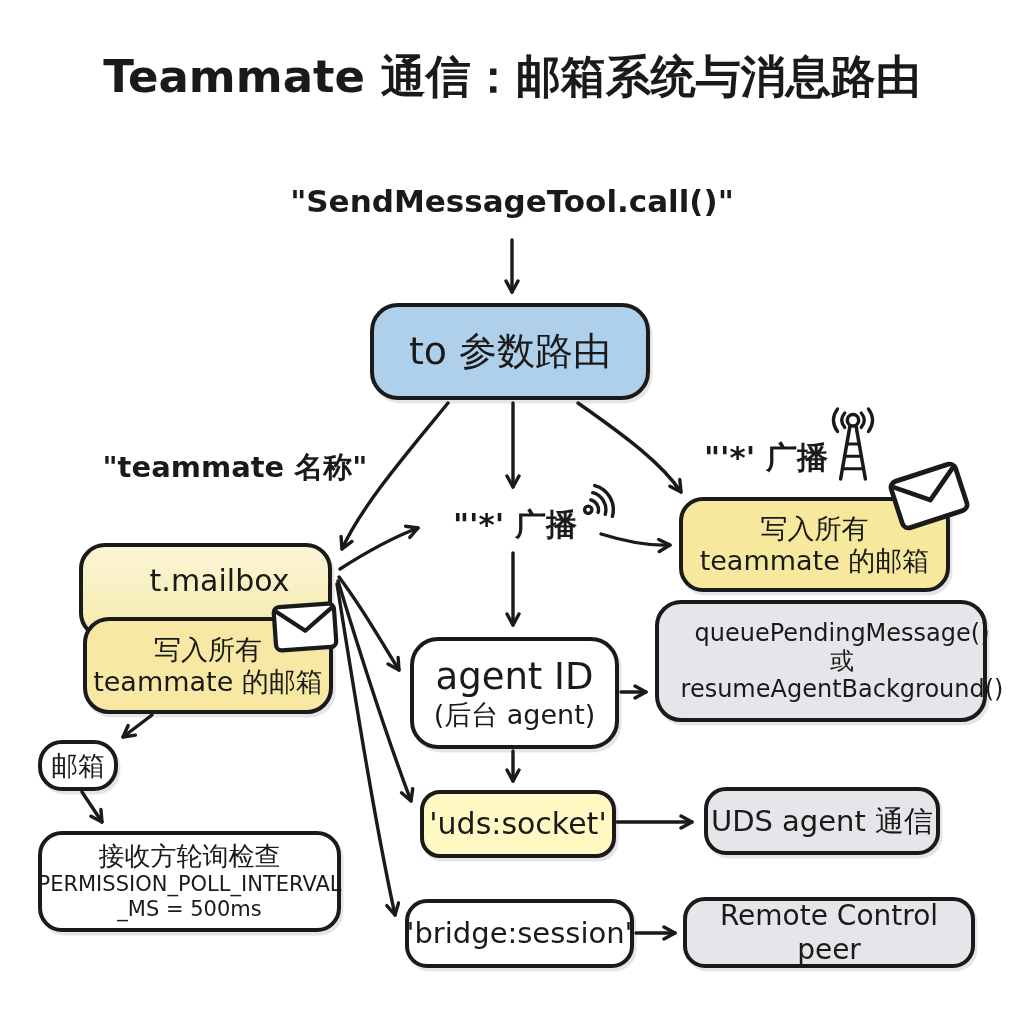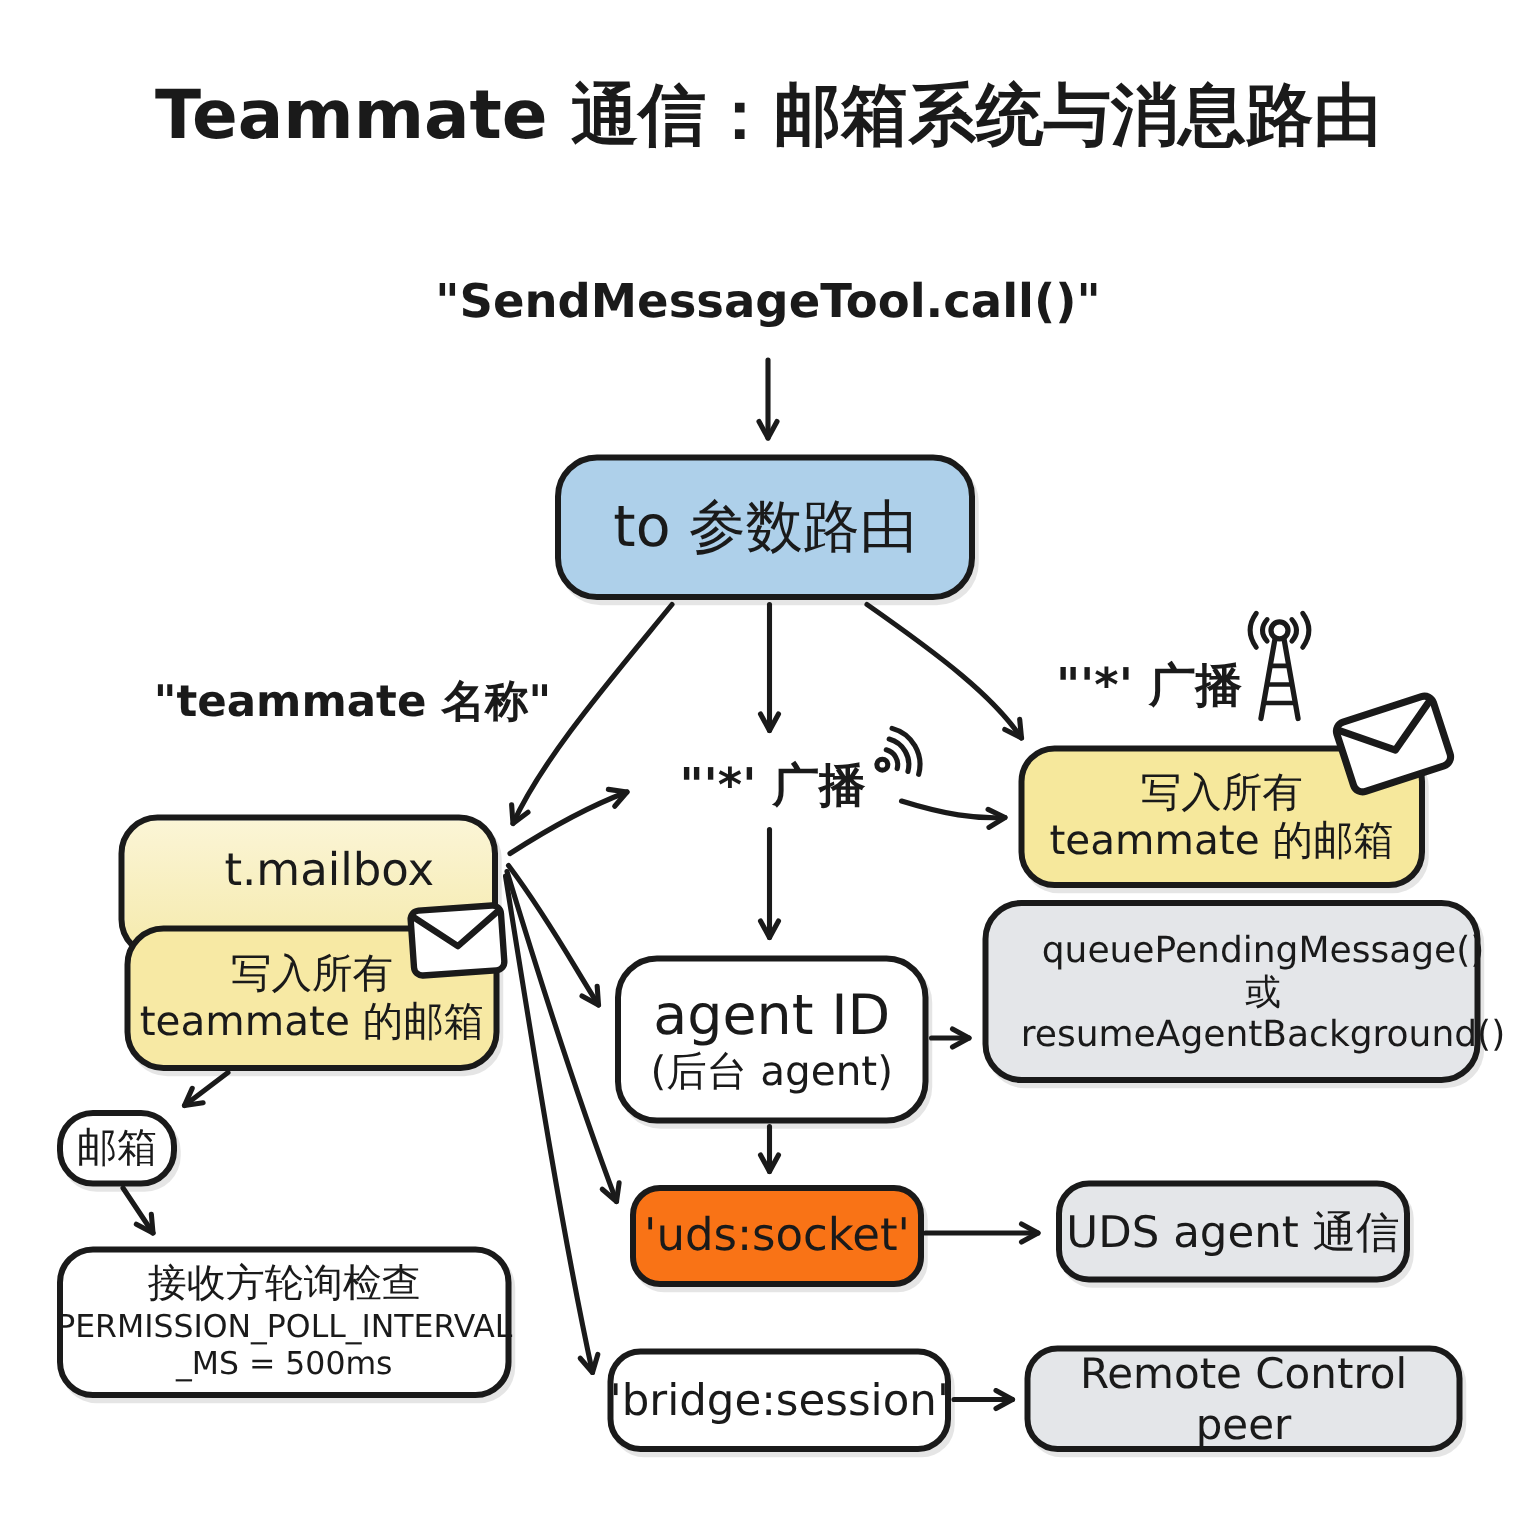--- a/index.html
+++ b/index.html
@@ -86,21 +86,21 @@
     <div style="font-size:37px;">agent ID</div>
     <div style="font-size:27px;">(后台 agent)</div>
   </div>
 
   <div class="node" style="left:655px;top:600px;width:332px;height:122px;background:#e4e6e9;border-radius:26px;font-size:24px;padding-left:42px;">
     <div>queuePendingMessage()</div>
     <div>或</div>
     <div>resumeAgentBackground()</div>
   </div>
 
-  <div class="node" style="left:420px;top:790px;width:196px;height:68px;background:#f97316;border-radius:20px;font-size:30px;">'uds:socket'</div>
+  <div class="node" style="left:420px;top:790px;width:196px;height:68px;background:#fef9c3;border-radius:20px;font-size:30px;">'uds:socket'</div>
 
   <div class="node" style="left:704px;top:787px;width:236px;height:68px;background:#e4e6e9;border-radius:22px;font-size:29px;">UDS agent 通信</div>
 
   <div class="node" style="left:405px;top:899px;width:229px;height:69px;background:#ffffff;border-radius:22px;font-size:29px;">'bridge:session'</div>
 
   <div class="node" style="left:683px;top:897px;width:292px;height:71px;background:#e4e6e9;border-radius:22px;font-size:28px;">Remote Control peer</div>
 
   <svg class="icon" style="left:578px;top:470px;" width="50" height="50" viewBox="0 0 44 44">
     <circle cx="9" cy="35" r="3.2" fill="none" stroke="#1a1a1a" stroke-width="3"></circle>
     <path d="M11.3,26.3 A9,9 0 0 1 17.7,37.3" fill="none" stroke="#1a1a1a" stroke-width="3" stroke-linecap="round"></path>

